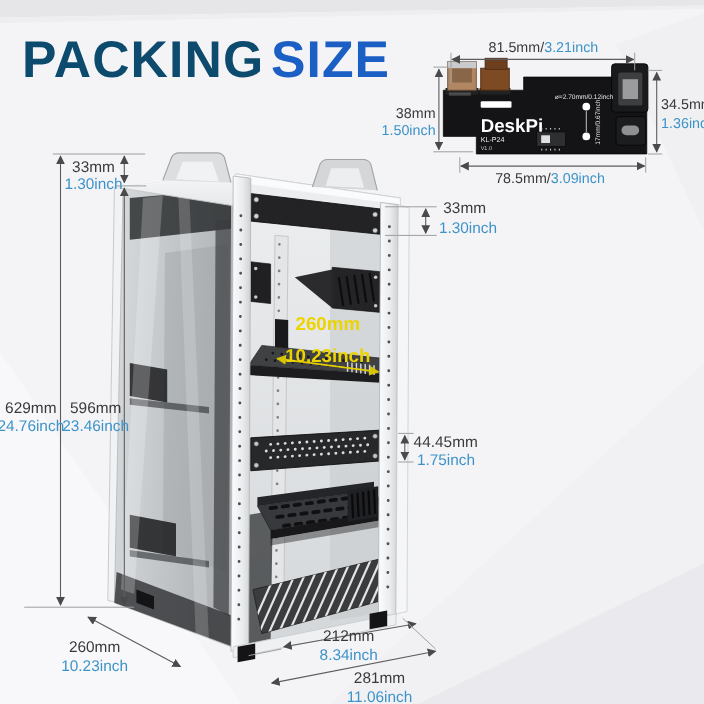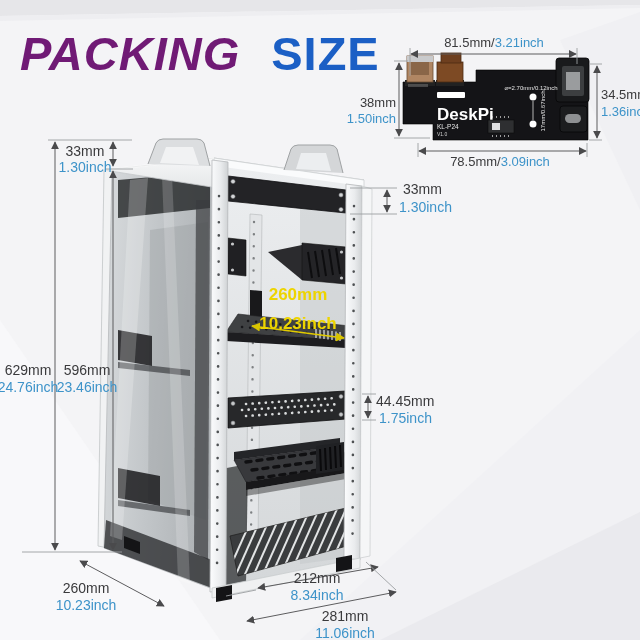--- a/index.html
+++ b/index.html
@@ -1,21 +1,21 @@
 <!DOCTYPE html>
 <html><head>
 <meta charset="utf-8">
 <style>
   html,body{margin:0;padding:0;}
   body{width:640px;height:640px;overflow:hidden;background:#f4f4f6;font-family:"Liberation Sans",sans-serif;}
   .canvas{position:relative;width:640px;height:640px;}
   .canvas svg{position:absolute;left:0;top:0;}
   .title{position:absolute;left:20px;top:26px;font-weight:800;font-size:47px;letter-spacing:1px;white-space:nowrap;}
-  .title .t-dark{color:#701a75;font-style:italic;}
-  .title .t-blue{color:#1b5fc5;margin-left:31px;}
+  .title .t-dark{color:#0c4a6e;}
+  .title .t-blue{color:#1b5fc5;margin-left:6px;}
   svg text{font-family:"Liberation Sans",sans-serif;}
   .mm{fill:#3a3a3c;}
   .inch{fill:#3d93c9;}
   .dimtext{font-size:14px;}
   .dimtext-sm{font-size:13px;}
   .yellow-big{font-size:17px;font-weight:bold;fill:#edd400;}
   .pcb-small{fill:#e6e6e6;font-size:6px;}
   .dimline{stroke:#5c5c5e;stroke-width:1;fill:none;}
   .guide{stroke:#9b9ea0;stroke-width:0.9;fill:none;}
 </style>

